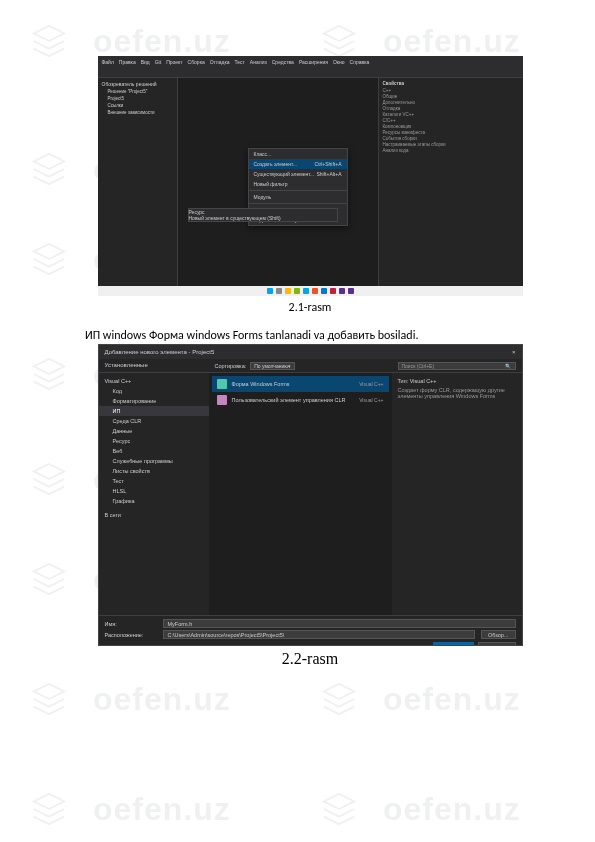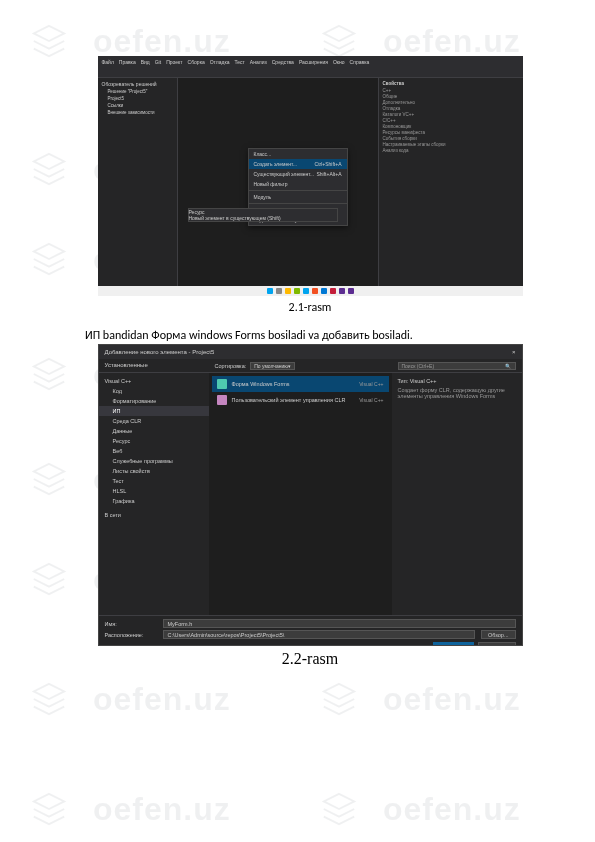--- a/index.html
+++ b/index.html
@@ -572,21 +572,21 @@
       <div class="tb-icon" style="background:#f25022;"></div>
       <div class="tb-icon" style="background:#0078d4;"></div>
       <div class="tb-icon" style="background:#c41e3a;"></div>
       <div class="tb-icon" style="background:#5c2d91;"></div>
       <div class="tb-icon" style="background:#5c2d91;"></div>
     </div>
   </div>
 
   <div class="caption1">2.1-rasm</div>
 
-  <div class="bodytext">ИП bandidan Форма windows Forms bosiladi va добавить bosiladi.</div>
+  <div class="bodytext">ИП windows Форма windows Forms tanlanadi va добавить bosiladi.</div>
 
   <div class="shot2">
     <div class="shot2-title">
       <span>Добавление нового элемента - Project5</span>
       <span>×</span>
     </div>
     <div class="shot2-header">
       <div class="shot2-header-left">Установленные</div>
       <div class="shot2-header-mid">
         <span>Сортировка:</span>

